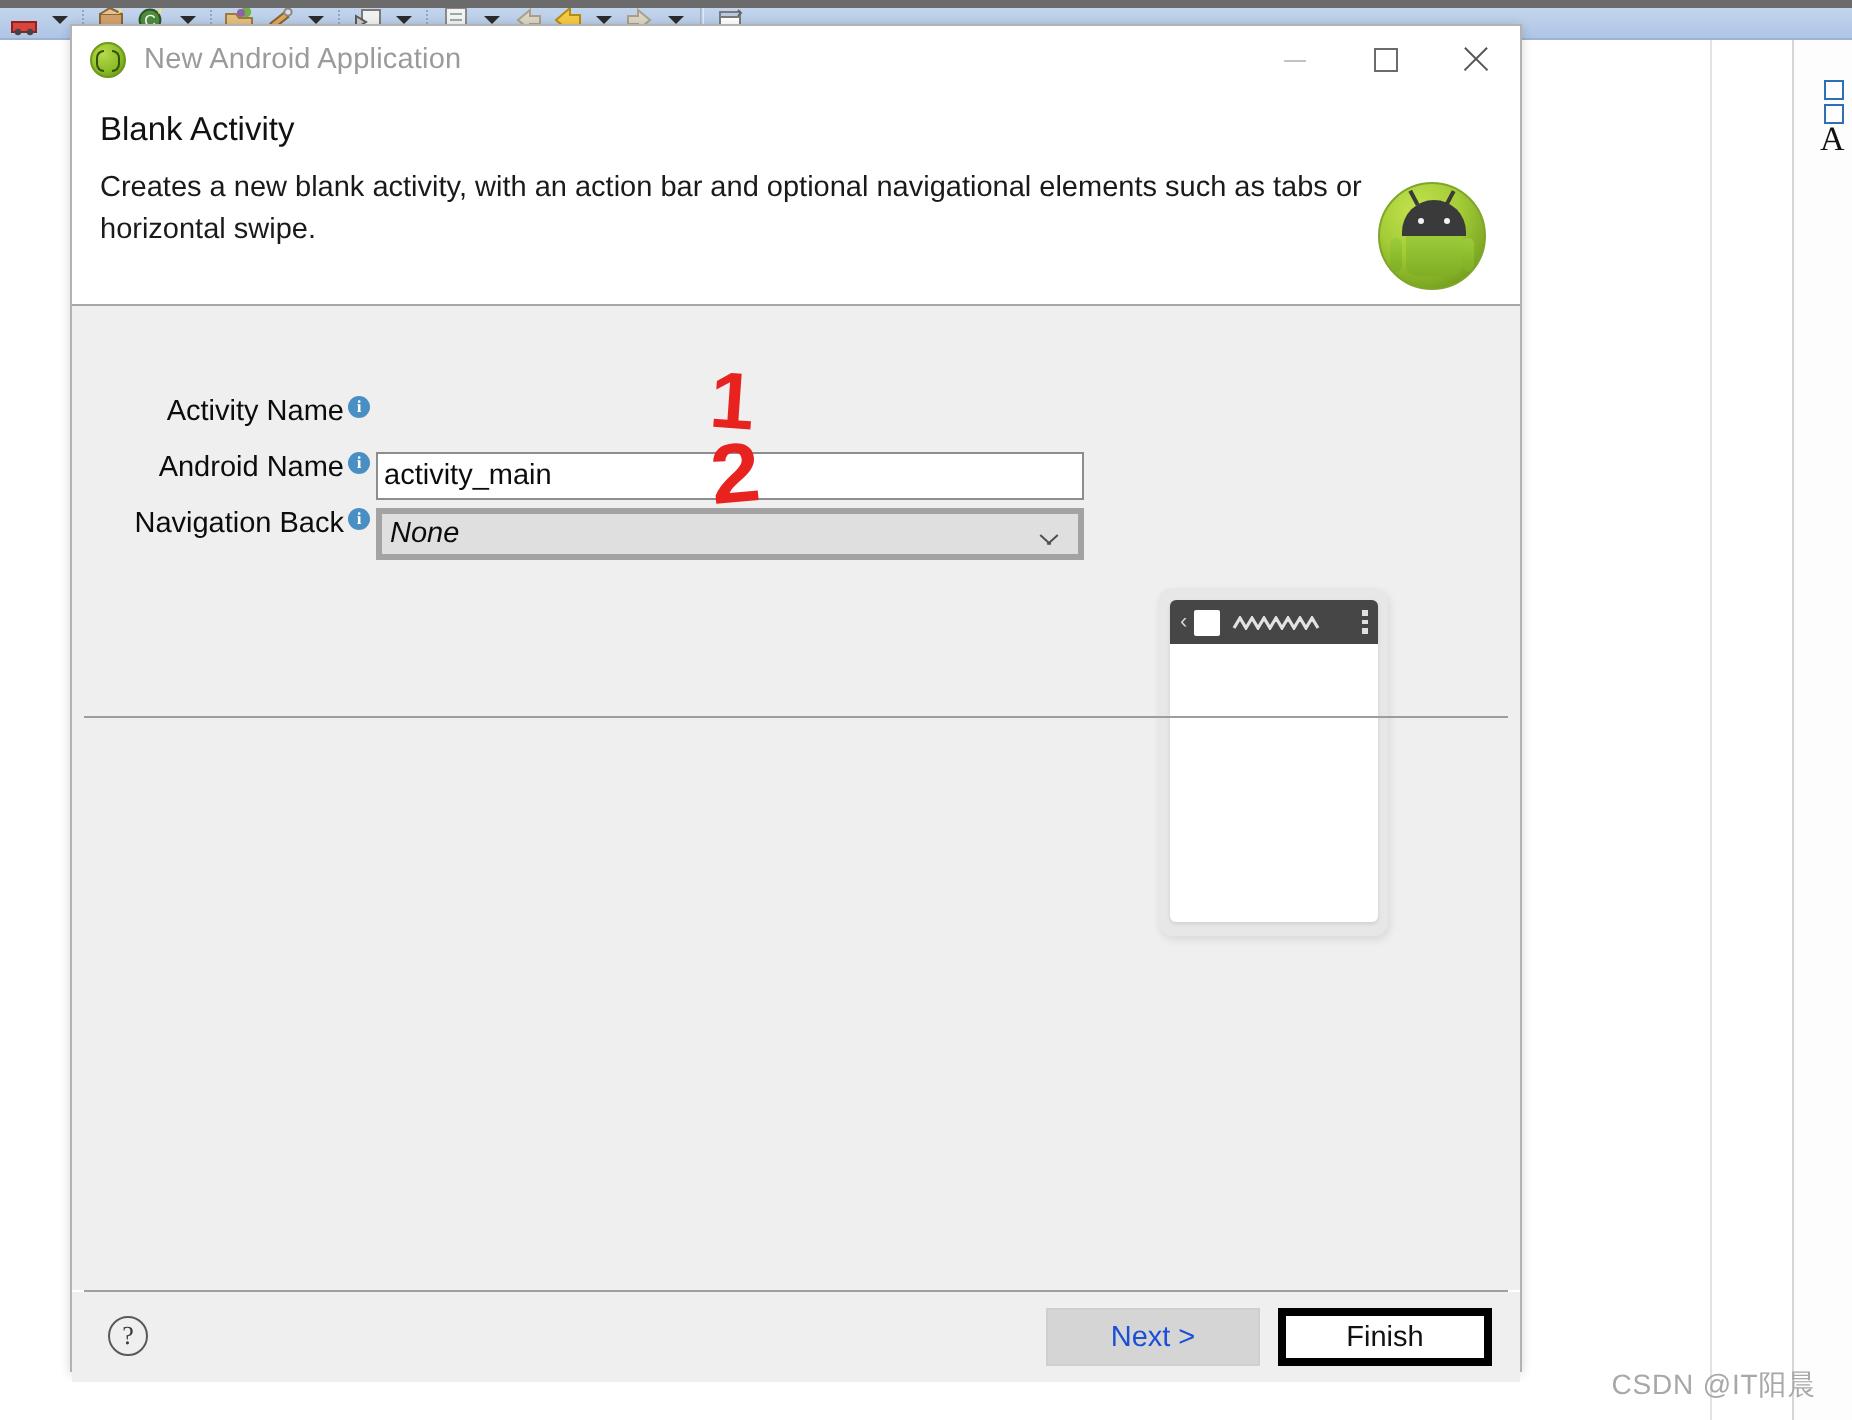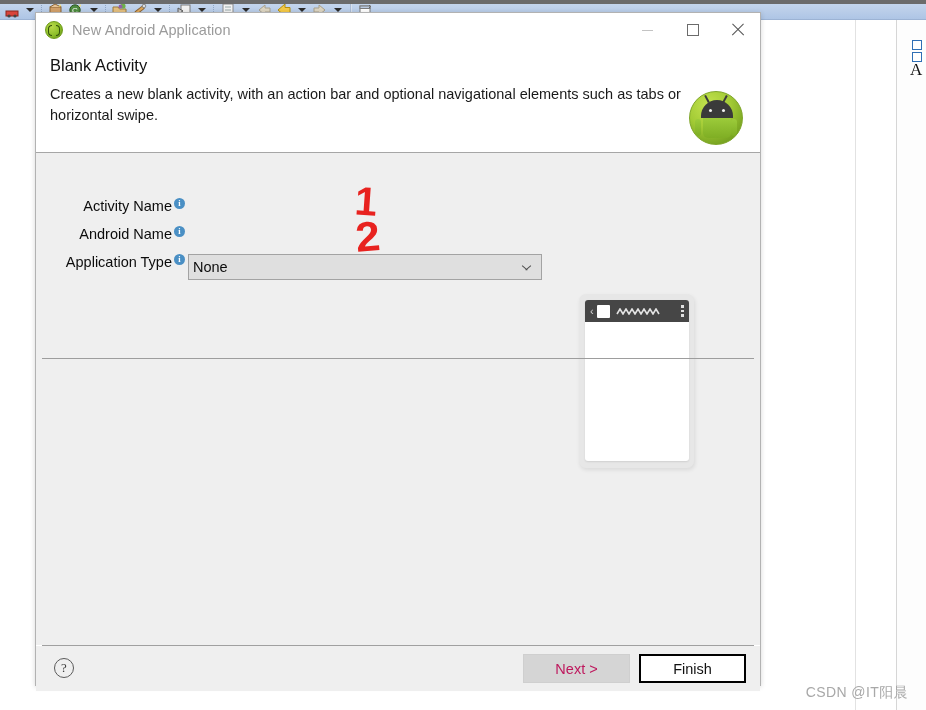--- a/index.html
+++ b/index.html
@@ -326,25 +326,26 @@
     font-size: 14.5px;
     font-family: "Liberation Sans", sans-serif;
     color: #0c0c0c;
     padding: 0 3px;
     outline: none;
   }
   .combo {
     width: 354px;
     height: 26px;
     box-sizing: border-box;
-    border: 1px solid #a3a3a3;
+    border: 3px solid #a3a3a3;
     background: #dfdfdf;
     display: flex;
     align-items: center;
     position: relative;
+    font-style: italic;
   }
   .combo .val {
     font-size: 14.5px;
     color: #0c0c0c;
     padding-left: 4px;
   }
   .combo .chev {
     position: absolute;
     right: 10px;
     top: 9px;
@@ -469,27 +470,27 @@
     background: #e1e1e1;
     font-size: 14.5px;
     font-family: "Liberation Sans", sans-serif;
     color: #111111;
     display: flex;
     align-items: center;
     justify-content: center;
     cursor: default;
   }
   .dlg-btn.disabled {
-    color: #be185d;
+    color: #1d4ed8;
     background: #d5d5d5;
     border-color: #cfcfcf;
   }
   .dlg-btn.primary {
     background: #ffffff;
-    border: 2px solid #000000;
+    border: 4px solid #000000;
   }
 
   
   .annot {
     position: absolute;
     color: #e8221f;
     font-family: "Liberation Serif", serif;
     font-weight: bold;
     pointer-events: none;
     z-index: 40;
@@ -659,24 +660,25 @@
     <div id="form">
 
       <div class="field-row">
         <span class="field-label">Activity Name</span>
         <span class="info-icon">i</span>
       </div>
 
       <div class="field-row">
         <span class="field-label">Android Name</span>
         <span class="info-icon">i</span>
+        <input class="text-input" type="text" value="activity_main" style="">
       </div>
 
       <div class="field-row">
-        <span class="field-label">Application Type</span>
+        <span class="field-label">Navigation Back</span>
         <span class="info-icon">i</span>
         <div class="combo">
           <span class="val">None</span>
           <span class="chev"></span>
         </div>
       </div>
 
     </div>
 
     <div id="preview">

